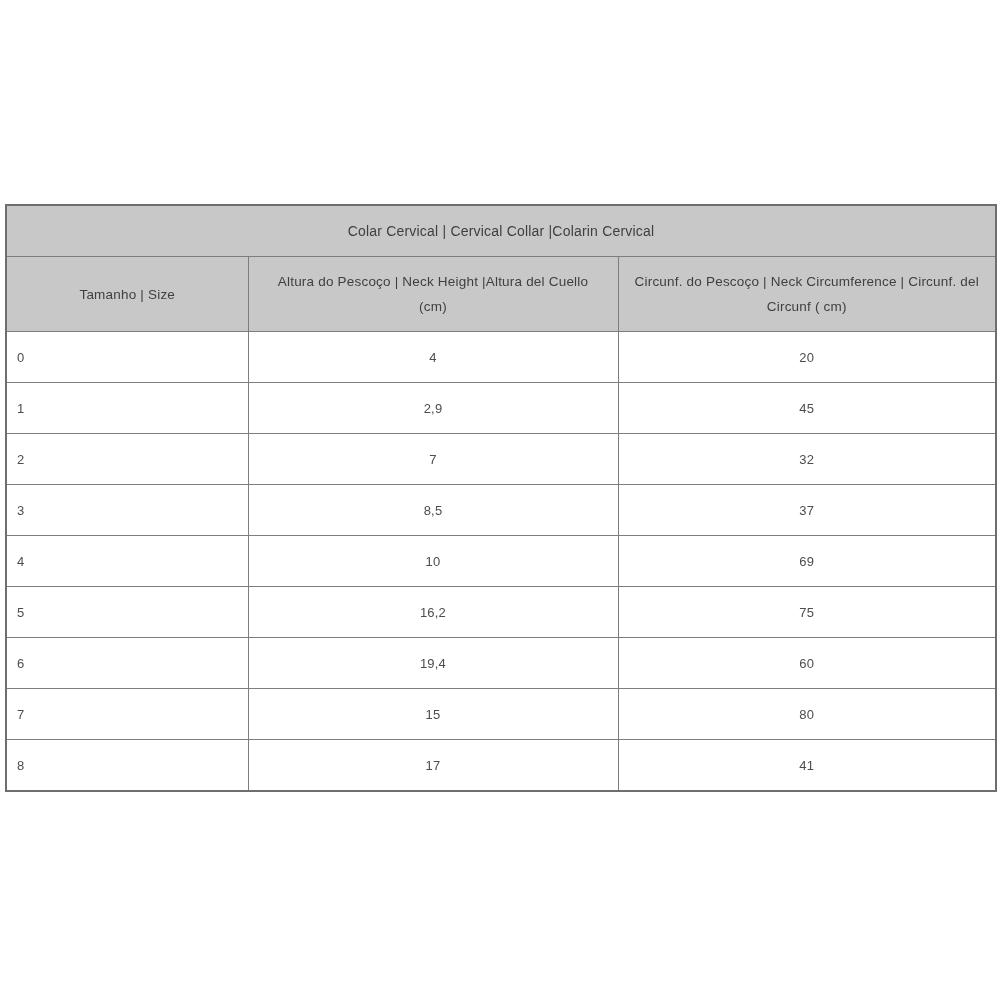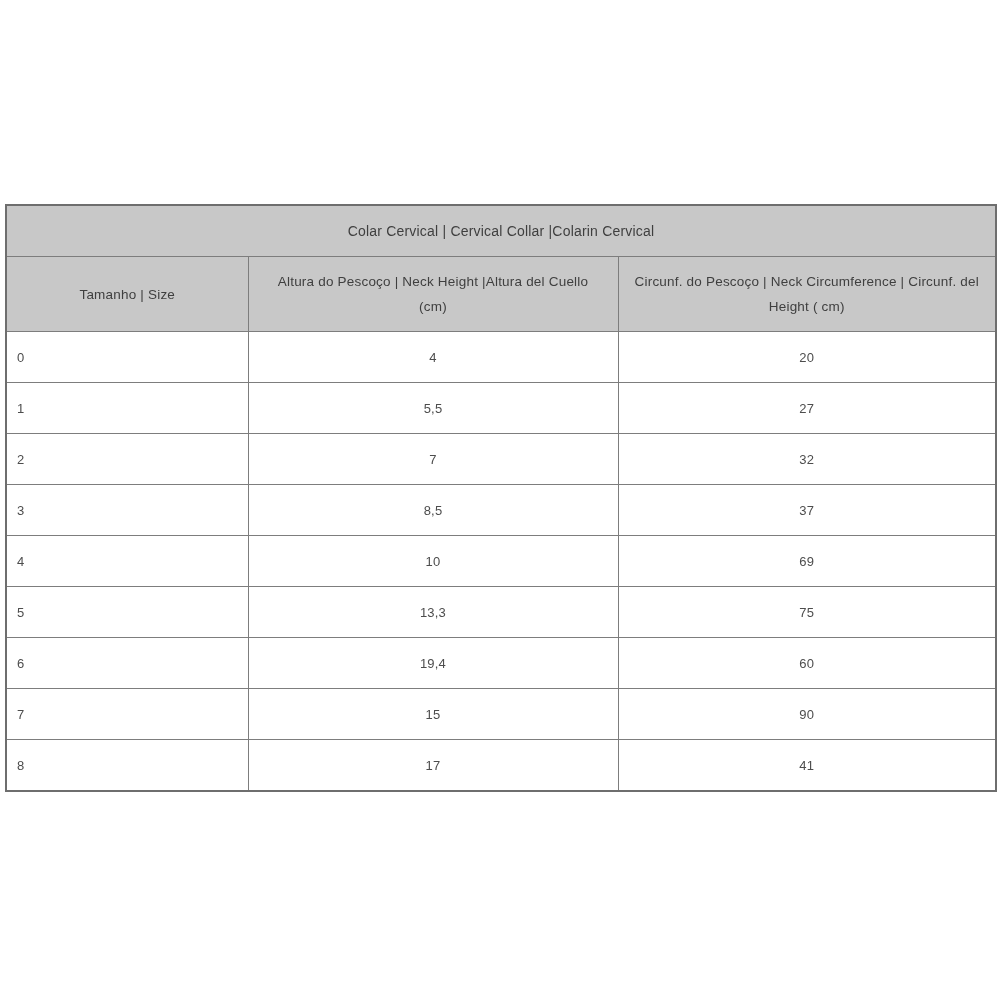--- a/index.html
+++ b/index.html
@@ -73,64 +73,64 @@
     <tr class="header-row">
       <th>
         <span class="hdr-line">Tamanho | Size</span>
       </th>
       <th>
         <span class="hdr-line">Altura do Pescoço | Neck Height |Altura del Cuello</span>
         <span class="hdr-line">(cm)</span>
       </th>
       <th>
         <span class="hdr-line">Circunf. do Pescoço | Neck Circumference | Circunf. del</span>
-        <span class="hdr-line">Height ( cm)</span>
+        <span class="hdr-line">Circunf ( cm)</span>
       </th>
     </tr>
   </thead>
   <tbody>
     <tr class="data-row">
       <td class="size-cell">0</td>
       <td>4</td>
       <td>20</td>
     </tr>
     <tr class="data-row">
       <td class="size-cell">1</td>
-      <td>5,5</td>
-      <td>27</td>
+      <td>2,9</td>
+      <td>45</td>
     </tr>
     <tr class="data-row">
       <td class="size-cell">2</td>
       <td>7</td>
       <td>32</td>
     </tr>
     <tr class="data-row">
       <td class="size-cell">3</td>
       <td>8,5</td>
       <td>37</td>
     </tr>
     <tr class="data-row">
       <td class="size-cell">4</td>
       <td>10</td>
       <td>69</td>
     </tr>
     <tr class="data-row">
       <td class="size-cell">5</td>
-      <td>13,3</td>
+      <td>16,2</td>
       <td>75</td>
     </tr>
     <tr class="data-row">
       <td class="size-cell">6</td>
       <td>19,4</td>
       <td>60</td>
     </tr>
     <tr class="data-row">
       <td class="size-cell">7</td>
       <td>15</td>
-      <td>90</td>
+      <td>80</td>
     </tr>
     <tr class="data-row">
       <td class="size-cell">8</td>
       <td>17</td>
       <td>41</td>
     </tr>
   </tbody>
 </table>
 
 </body></html>

